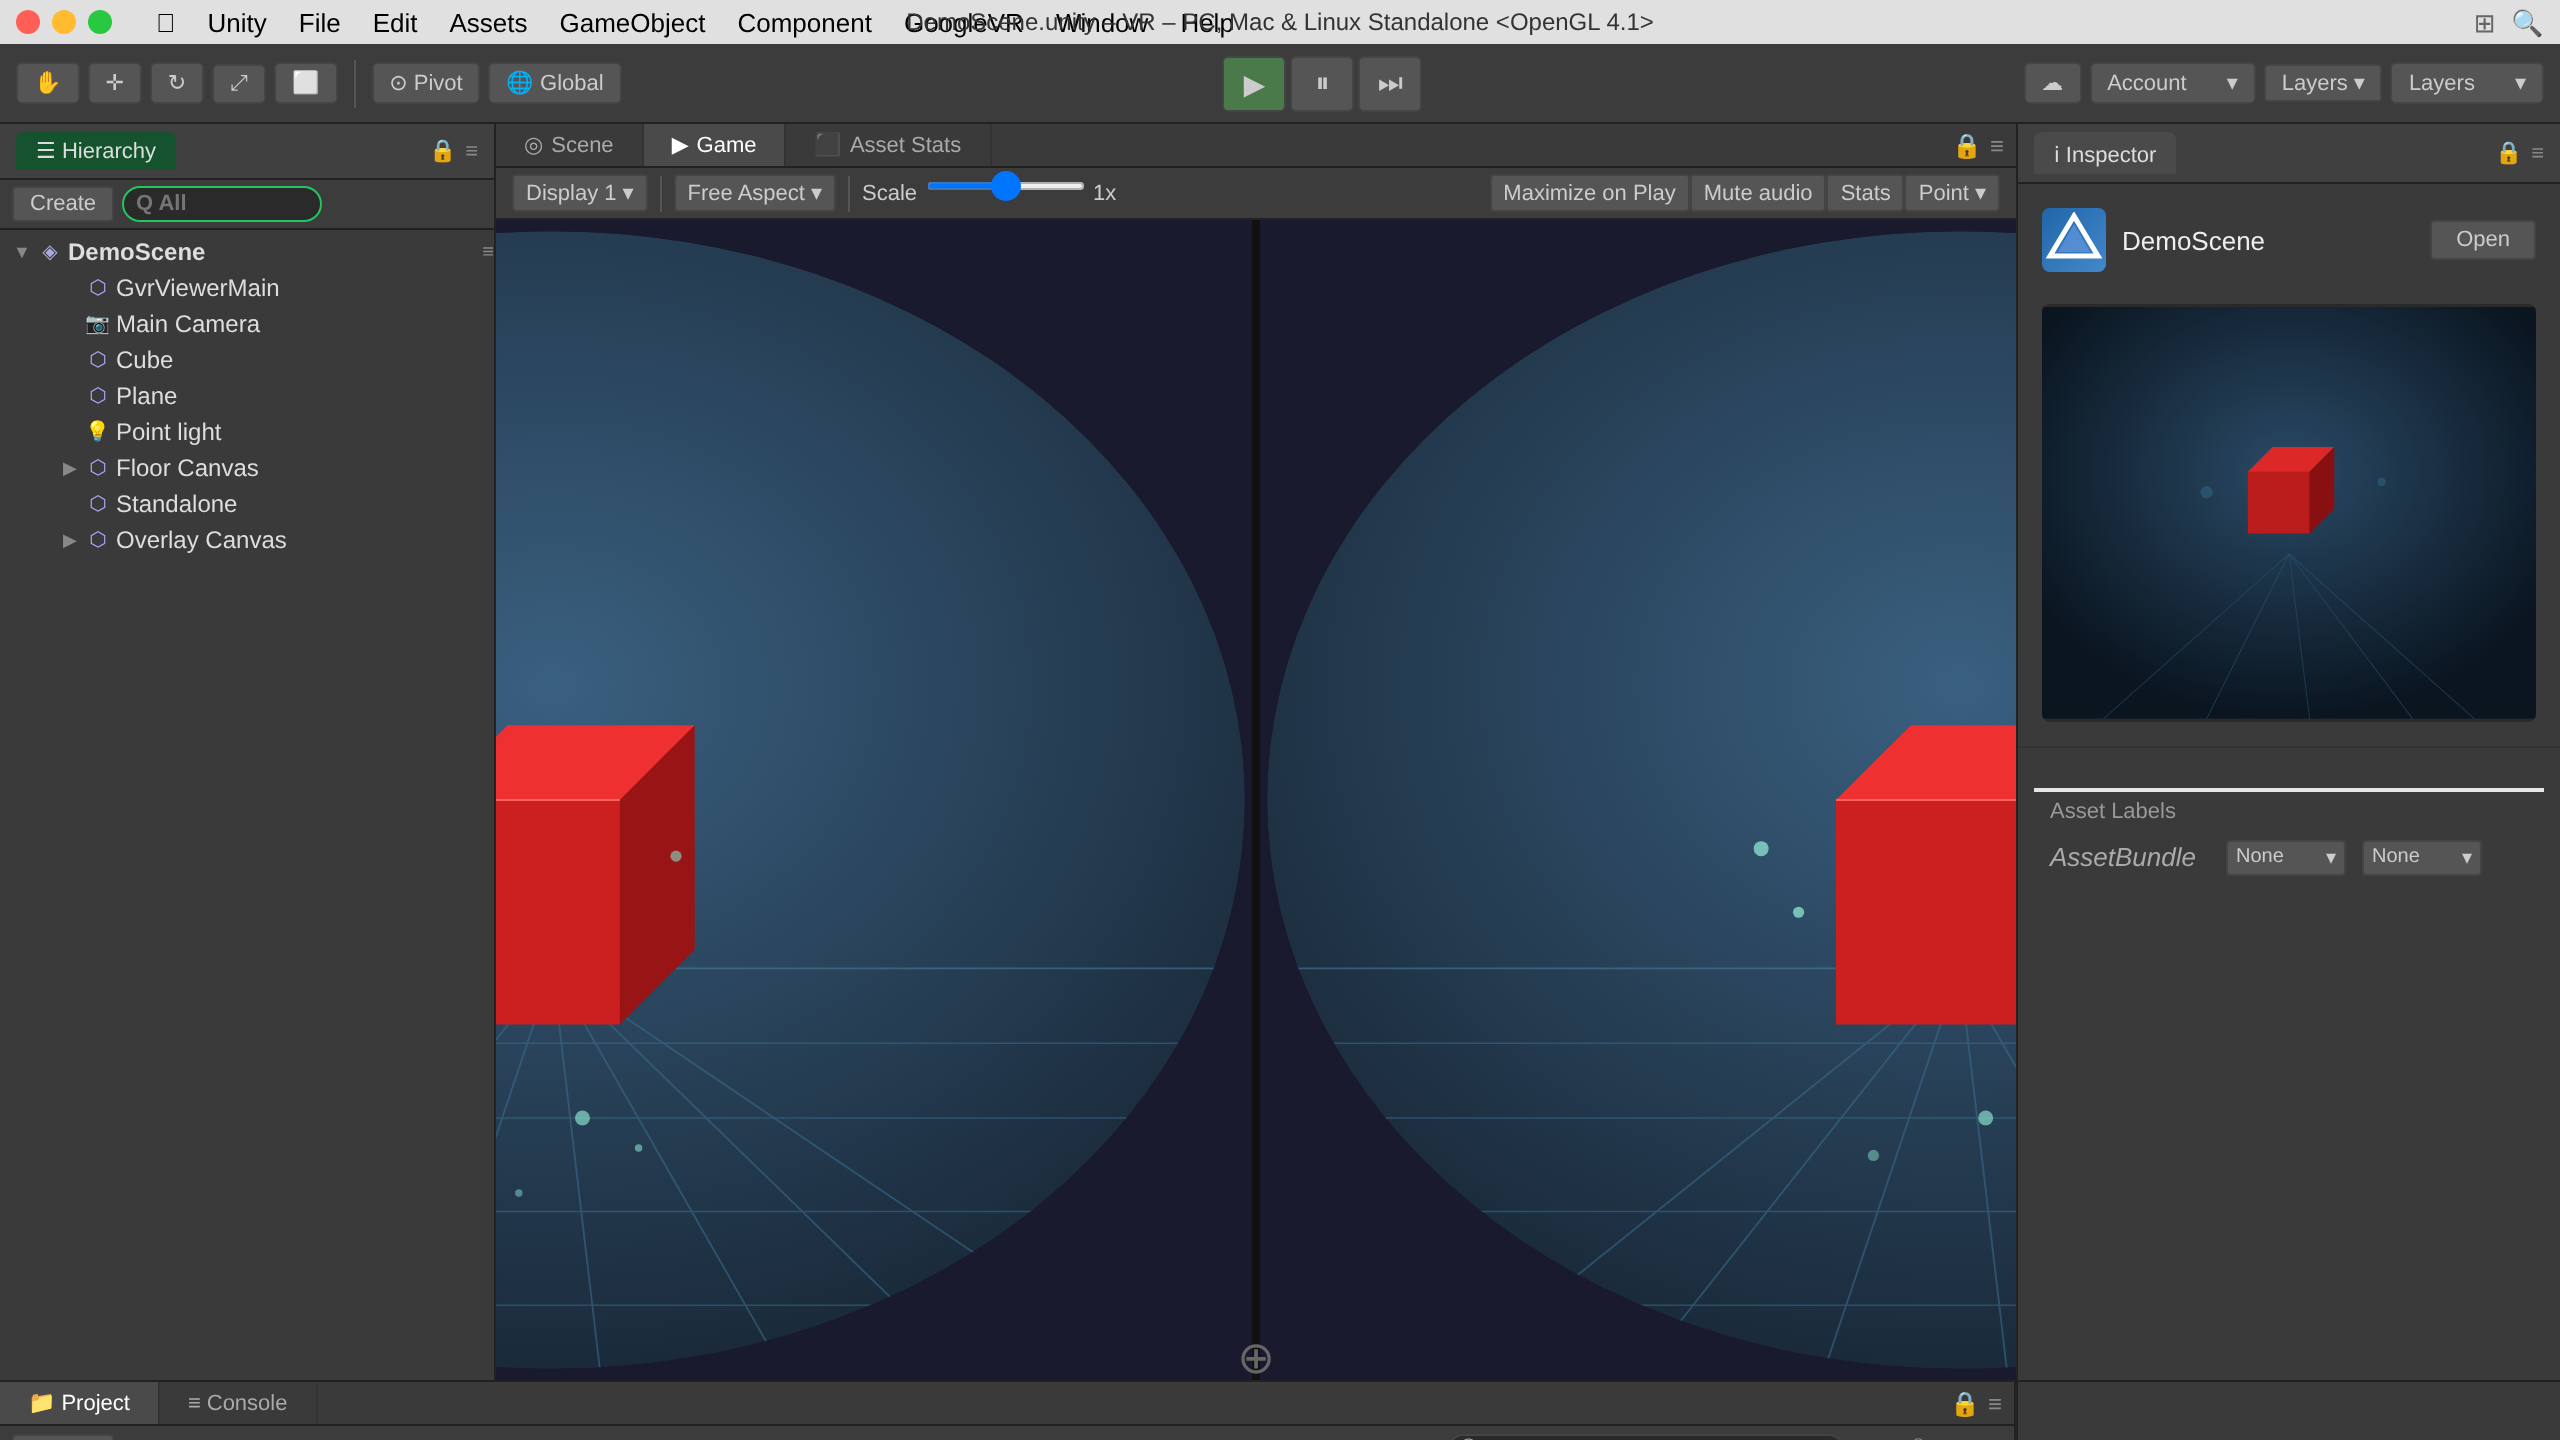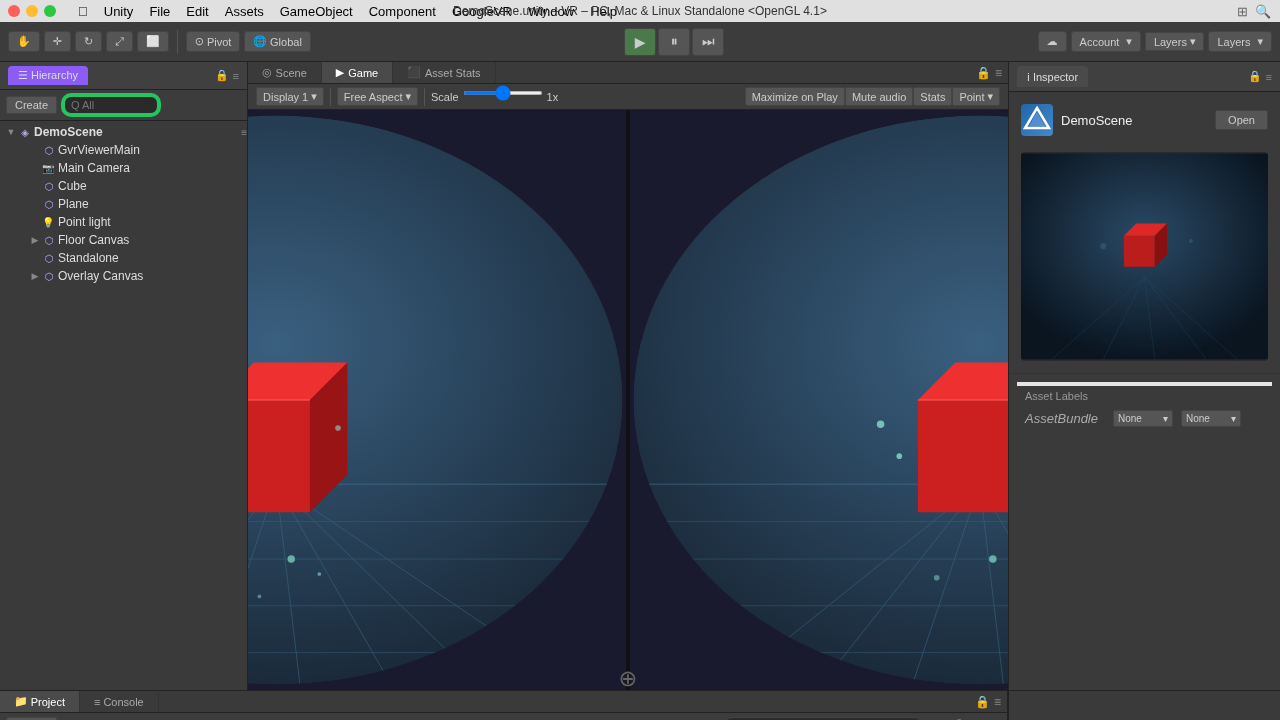--- a/index.html
+++ b/index.html
@@ -44,21 +44,21 @@
       border-radius: 3px;
       display: flex;
       align-items: center;
       gap: 3px;
     }
     .toolbar-sep { width: 1px; height: 24px; background: #555; margin: 0 4px; }
     .toolbar-center { flex: 1; display: flex; justify-content: center; gap: 2px; }
     .play-btn { background: #555; border: 1px solid #444; color: #ccc; width: 32px; height: 28px; cursor: pointer; border-radius: 3px; display: flex; align-items: center; justify-content: center; font-size: 14px; }
     .toolbar-right { display: flex; align-items: center; gap: 4px; }
     .cloud-btn { background: #555; border: 1px solid #444; color: #ccc; padding: 3px 8px; font-size: 11px; cursor: pointer; border-radius: 3px; }
-    .dropdown-btn { background: #555; border: 1px solid #444; color: #ccc; padding: 3px 8px; font-size: 11px; cursor: pointer; border-radius: 3px; display: flex; align-items: center; gap: 7px; }
+    .dropdown-btn { background: #555; border: 1px solid #444; color: #ccc; padding: 3px 8px; font-size: 11px; cursor: pointer; border-radius: 3px; display: flex; align-items: center; gap: 20px; }
 
     
     .main-area {
       display: flex;
       height: calc(720px - 22px - 40px - 30px);
     }
 
     
     .hierarchy-panel {
       width: 248px;
@@ -72,37 +72,37 @@
       background: #404040;
       padding: 4px 8px;
       font-size: 11px;
       color: #bbb;
       border-bottom: 1px solid #222;
       display: flex;
       align-items: center;
       gap: 4px;
     }
     .panel-tab {
-      background: #8b5cf6;
+      background: #14532d;
       padding: 3px 10px;
       border-radius: 4px 4px 0 0;
       font-size: 11px;
       cursor: pointer;
       color: #ddd;
     }
     .panel-toolbar {
       display: flex;
       align-items: center;
       padding: 3px 6px;
       background: #3c3c3c;
       gap: 4px;
       border-bottom: 1px solid #222;
     }
     .create-btn { background: #555; border: 1px solid #444; color: #ccc; padding: 2px 8px; font-size: 11px; cursor: pointer; border-radius: 2px; }
-    .search-field { background: #2a2a2a; border: 4px solid #22c55e; color: #ccc; padding: 2px 6px; font-size: 11px; border-radius: 10px; width: 100px; }
+    .search-field { background: #2a2a2a; border: 1px solid #22c55e; color: #ccc; padding: 2px 6px; font-size: 11px; border-radius: 10px; width: 100px; font-weight: bold; }
     .hierarchy-items { flex: 1; overflow-y: auto; padding: 2px 0; }
     .hier-item {
       padding: 2px 0;
       cursor: pointer;
       display: flex;
       align-items: center;
     }
     .hier-arrow { width: 14px; display: inline-flex; align-items: center; justify-content: center; font-size: 9px; color: #888; flex-shrink: 0; }
     .hier-icon { width: 14px; margin-right: 2px; flex-shrink: 0; display: inline-flex; align-items: center; justify-content: center; font-size: 10px; }
     .hier-label { font-size: 12px; color: #ddd; }
@@ -172,21 +172,21 @@
       align-items: center;
       gap: 4px;
     }
     .insp-tab { background: #4a4a4a; padding: 3px 10px; border-radius: 4px 4px 0 0; font-size: 11px; cursor: pointer; color: #ddd; }
     .insp-content { padding: 8px; display: flex; flex-direction: column; gap: 8px; }
     .insp-asset { display: flex; align-items: center; gap: 8px; padding: 4px; }
     .insp-asset-icon { width: 32px; height: 32px; background: linear-gradient(135deg, #2266aa, #4488cc); border-radius: 4px; display: flex; align-items: center; justify-content: center; font-size: 18px; color: white; flex-shrink: 0; }
     .insp-asset-name { font-size: 13px; color: #eee; }
     .open-btn { background: #555; border: 1px solid #444; color: #ccc; padding: 3px 12px; font-size: 11px; cursor: pointer; border-radius: 2px; margin-left: auto; }
     .insp-scene-bg { flex: 1; background: #2a2a2a; margin: 4px; border-radius: 4px; min-height: 200px; position: relative; overflow: hidden; }
-    .asset-labels-section { padding: 4px 8px; border-top: 4px solid #e5e5e5; }
+    .asset-labels-section { padding: 4px 8px; border-top: 2px solid #e5e5e5; margin-top: 12px; }
     .asset-labels-title { font-size: 11px; color: #999; margin-bottom: 4px; }
     .asset-bundle-row { display: flex; align-items: center; gap: 8px; padding: 4px 0; }
     .ab-label { font-size: 13px; color: #aaa; width: 80px; font-style: italic; }
     .ab-dropdown { background: #555; border: 1px solid #444; color: #ccc; padding: 2px 4px; font-size: 10px; border-radius: 2px; display: flex; align-items: center; gap: 2px; cursor: pointer; min-width: 60px; justify-content: space-between; }
 
     
     .bottom-area {
       display: flex;
       height: 280px;
       border-top: 1px solid #222;

